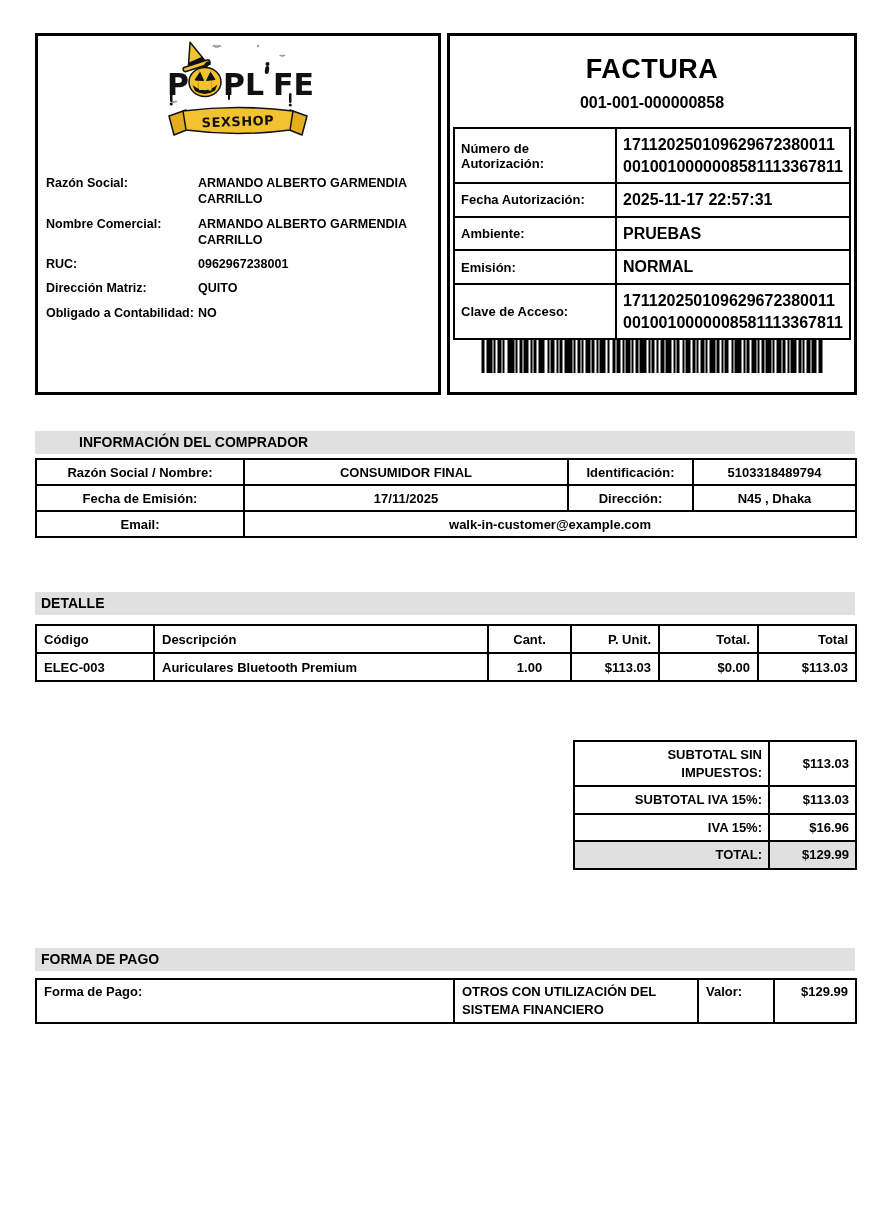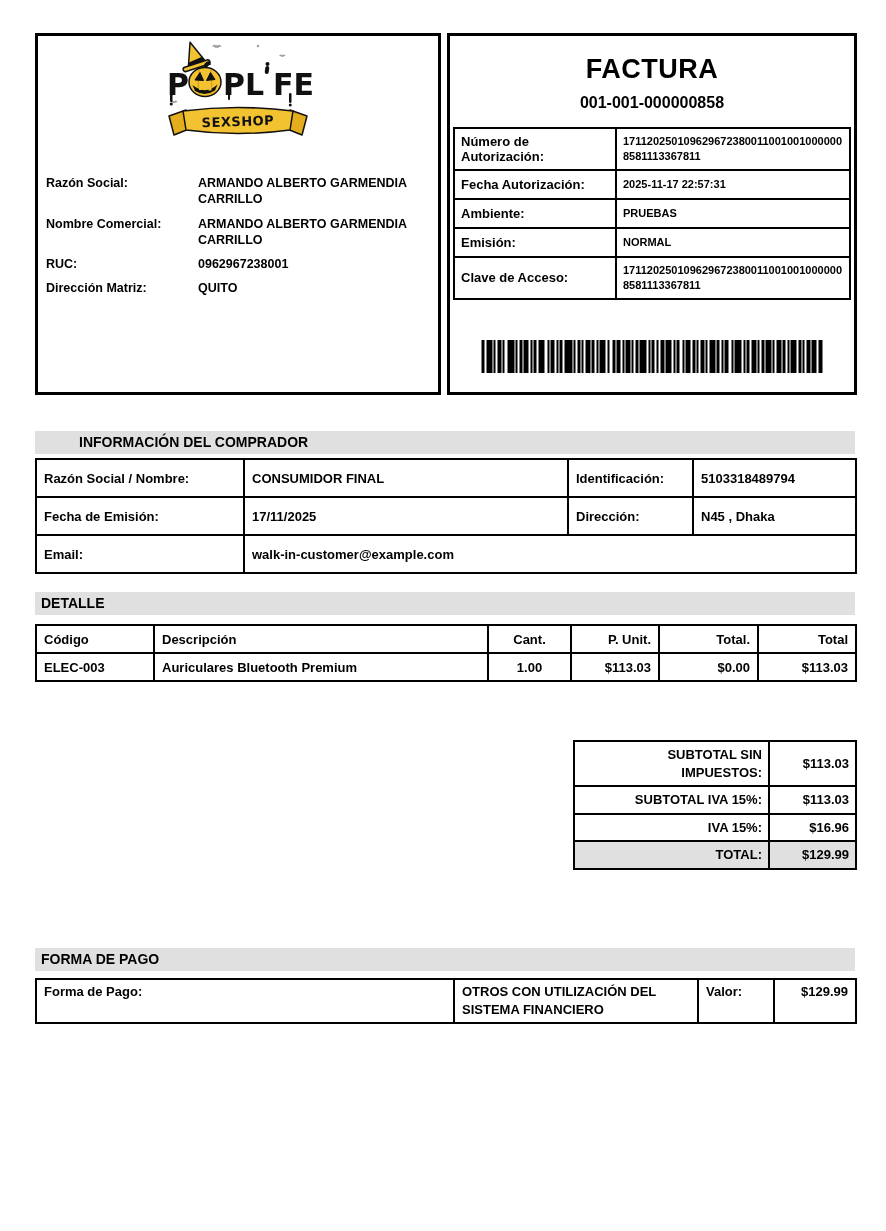--- a/index.html
+++ b/index.html
@@ -16,34 +16,34 @@
   .logo-wrap { margin: 5px auto 0; width: 160px; text-align: center; }
   .seller-fields { margin-top: 30px; padding: 0 10px 0 8px; }
   .srow { display: flex; margin-bottom: 8px; }
   .slabel { width: 152px; flex: 0 0 152px; font-size: 12.5px; line-height: 1.3; }
   .sval   { flex: 1; font-size: 12.5px; line-height: 1.3; max-width: 236px; }
   .inv-title  { text-align: center; font-size: 27px; margin-top: 18px; letter-spacing: 0.5px; }
   .inv-number { text-align: center; font-size: 16px; margin-top: 9px; }
   .auth-table { border-collapse: collapse; table-layout: fixed; width: 398px; margin: 15px auto 0; }
   .auth-table td { border: 2px solid #000; font-size: 13px; padding: 5px 6px; vertical-align: middle; }
   .auth-table td.alabel { width: 162px; }
-  .auth-table td.aval { font-size: 11px; word-break: break-all; line-height: 1.35; }
+  .auth-table td.aval { font-size: 16px; word-break: break-all; line-height: 1.35; }
   .auth-table tr.tall td { height: 40px; }
   .auth-table tr.short td { height: 29px; }
   .barcode { position: absolute; top: 304px; left: 50%; transform: translateX(-50%);
              height: 33px; display: flex; align-items: stretch; }
   .barcode div { background: #000; height: 100%; }
   
   .section-bar { position: absolute; left: 35px; width: 820px; height: 23px; background: #e0e0e0;
                  font-size: 14px; line-height: 23px; padding-left: 6px; }
   
   table.grid { position: absolute; left: 35px; border-collapse: collapse; table-layout: fixed; width: 820px; }
   table.grid td { border: 2px solid #000; font-size: 13px; font-weight: bold; padding: 3px 7px; }
   .buyer-table { top: 458px; }
-  .buyer-table td { height: 38px; vertical-align: middle; }
+  .buyer-table td { height: 26px; vertical-align: middle; text-align: center; }
   .detail-table { top: 624px; }
   .detail-table td { height: 28px; vertical-align: middle; }
   .ta-c { text-align: center; } .ta-r { text-align: right; }
   .totals-table { top: 740px; left: 573px !important; width: 282px !important; position: absolute;
                   border-collapse: collapse; table-layout: fixed; }
   .totals-table td { border: 2px solid #000; font-size: 13px; padding: 4px 6px; }
   .totals-table td.tlabel { width: 195px; text-align: right; padding-left: 24px; line-height: 1.35; }
   .totals-table td.tval { width: 87px; text-align: right; }
   .totals-table td.hl { background: #e0e0e0; }
   .payment-table { top: 978px; }
@@ -117,20 +117,24 @@
         <div class="slabel">Nombre Comercial:</div>
         <div class="sval">ARMANDO ALBERTO GARMENDIA CARRILLO</div>
       </div>
       <div class="srow">
         <div class="slabel">RUC:</div>
         <div class="sval">0962967238001</div>
       </div>
       <div class="srow">
         <div class="slabel">Dirección Matriz:</div>
         <div class="sval">QUITO</div>
+      </div>
+      <div class="srow">
+        <div class="slabel">Obligado a Contabilidad:</div>
+        <div class="sval">NO</div>
       </div>
     </div>
   </div>
 
   <div class="box invoice-box">
     <div class="inv-title">FACTURA</div>
     <div class="inv-number">001-001-000000858</div>
     <table class="auth-table">
       <tbody>
           <tr class="tall">

